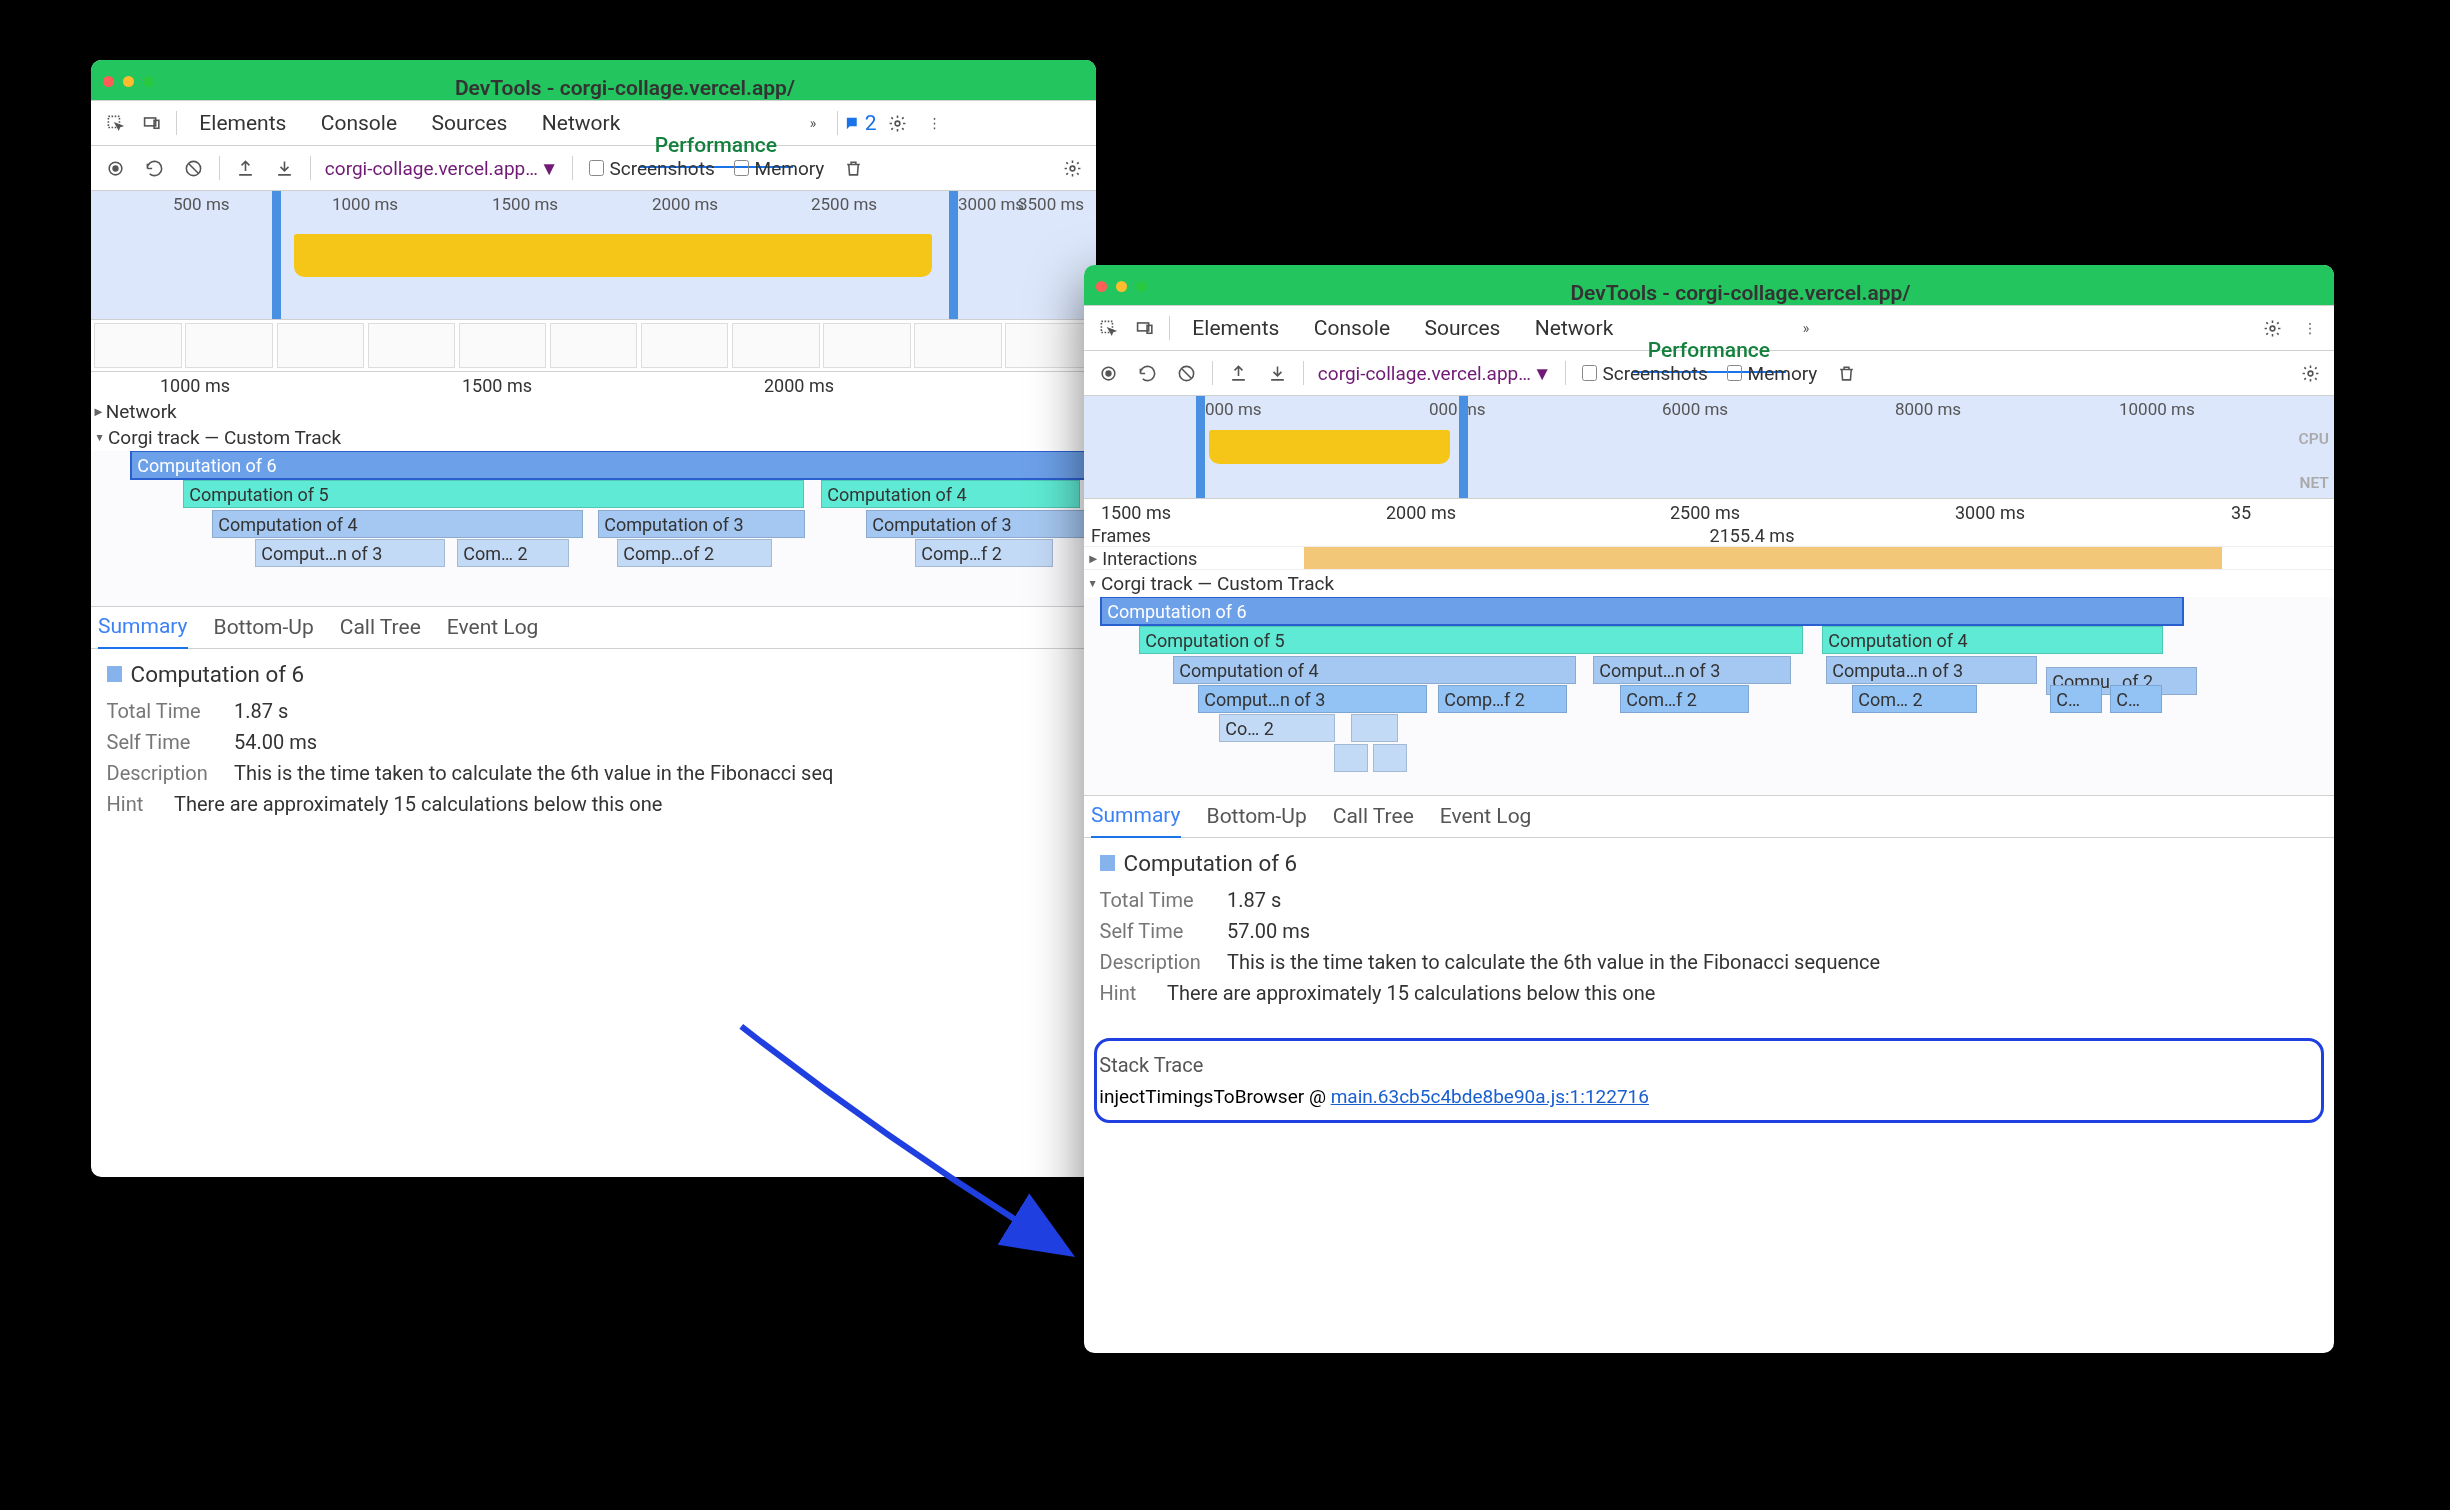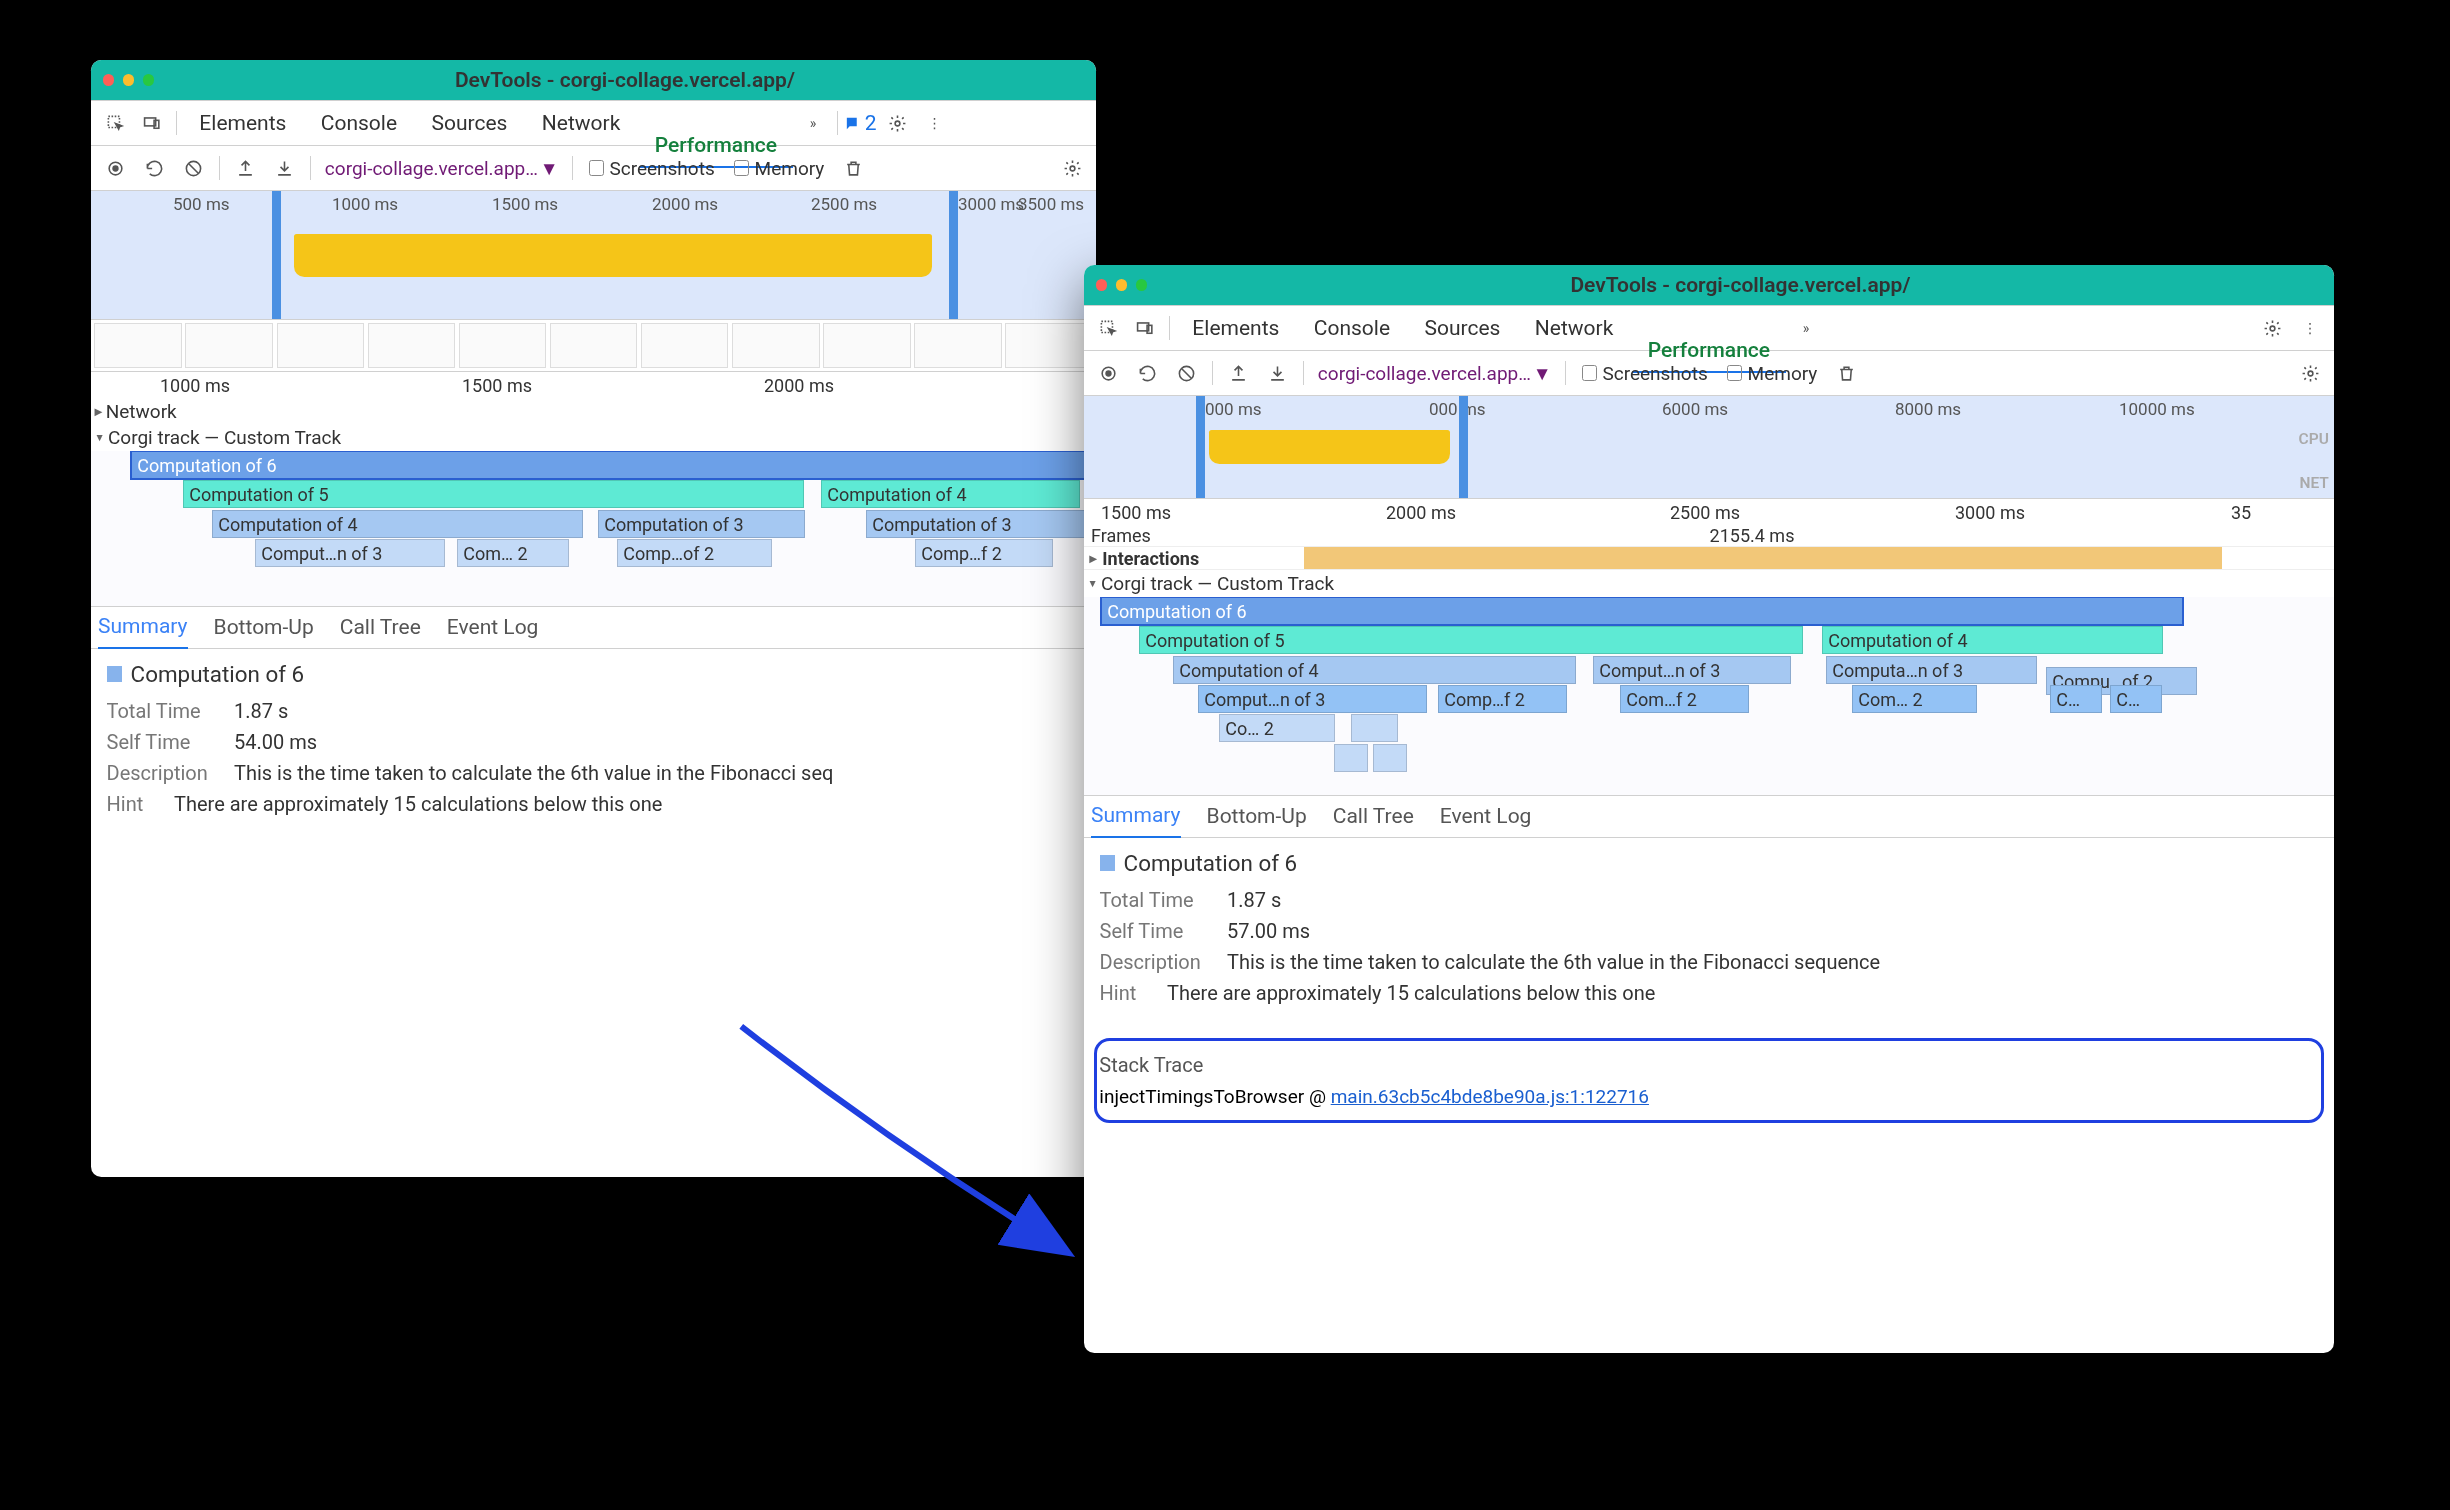--- a/index.html
+++ b/index.html
@@ -1,20 +1,20 @@
 <!DOCTYPE html>
 <html style="font-size:14px"><head>
 <meta charset="utf-8">
 <style>
   * { box-sizing: border-box; margin: 0; padding: 0; font-family: -apple-system, BlinkMacSystemFont, "Segoe UI", Roboto, sans-serif; }
   body { background: #000; width: 2450px; height: 1511px; position: relative; transform-origin: top left; }
   .window { position: absolute; background: #fff; border-radius: 10.3px; box-shadow: 0 17px 52px rgba(0,0,0,.5); overflow: hidden; }
   .win1 { left: 91px; top: 60px; width: 1005px; height: 1117px; }
   .win2 { left: 1084px; top: 265px; width: 1250px; height: 1088px; }
-  .titlebar { height: 41px; background: #14b8a6; display: flex; align-items: center; padding: 7px 12px; border-bottom: 0.9px solid #d0d0d0; }
+  .titlebar { height: 41px; background: #22c55e; display: flex; align-items: flex-start; padding: 16px 12px; border-bottom: 0.9px solid #d0d0d0; }
   .traffic { display: flex; gap: 8.6px; margin-right: 12px; }
   .tl { width: 11.2px; height: 11.2px; border-radius: 50%; }
   .tl.red { background: #ff5f57; } .tl.yellow { background: #febc2e; } .tl.green { background: #28c840; }
   .title-text { flex: 1; text-align: center; font-size: 21px; font-weight: 600; color: #333; }
   .tabrow { height: 45px; display: flex; align-items: center; border-bottom: 0.9px solid #d0d0d0; padding: 0 7px; gap: 3.4px; }
   .iconbtn { width: 34px; height: 34px; display: flex; align-items: center; justify-content: center; color: #555; cursor: pointer; }
   .iconbtn svg { width: 19px; height: 19px; }
   .sep { width: 0.9px; height: 24px; background: #d0d0d0; margin: 0 3.4px; }
   .tab { padding: 0 15.5px; font-size: 21px; color: #333; height: 45px; display: flex; align-items: center; cursor: pointer; }
   .tab.active { color: #15803d; border-bottom: 2.6px solid #1a73e8; font-weight:500;margin-top:45px;}
@@ -51,21 +51,21 @@
   .swatch { width:15.5px; height:15.5px; background:#87b3ec; display:inline-block;}
   .drow { display:flex; gap:15.5px; margin-bottom:7px; font-size:20px;}
   .drow .lbl { color:#777; min-width:112px;}
   .stackbox { margin:14px 10.3px; border:3.4px solid #1f3fe0; border-radius:15.5px; padding:12px 2px; font-size:20px;}
   .stackbox .st-title{color:#555; margin-bottom:8.6px;}
   .stackbox .st-line{font-family: ui-monospace,Menlo,monospace; font-size:19px;}
   .stackbox a{color:#1a5fd0; text-decoration:underline;}
   .arrow { position:absolute; left:724px; top:1009px; pointer-events:none;}
   .inter-bar { background:#f2c778; height:22.4px; margin:0 0 0 78px;}
   .interactions-row{display:flex; align-items:center; border-bottom:0.9px solid #eee;}
-  .interactions-row .lbl2{font-size:18px; color:#333; width:129px; padding-left:5.2px;font-weight:bold;}
+  .interactions-row .lbl2{font-size:18px; color:#333; width:129px; padding-left:5.2px;}
   .cpu-lbl, .net-lbl{position:absolute; right:5.2px; font-size:15.5px; color:#aaa; font-weight:600;}
 </style>
 </head>
 <body>
 
 <div class="window win1">
   <div class="titlebar">
     <div class="traffic">
       <div class="tl red"></div>
       <div class="tl yellow"></div>

